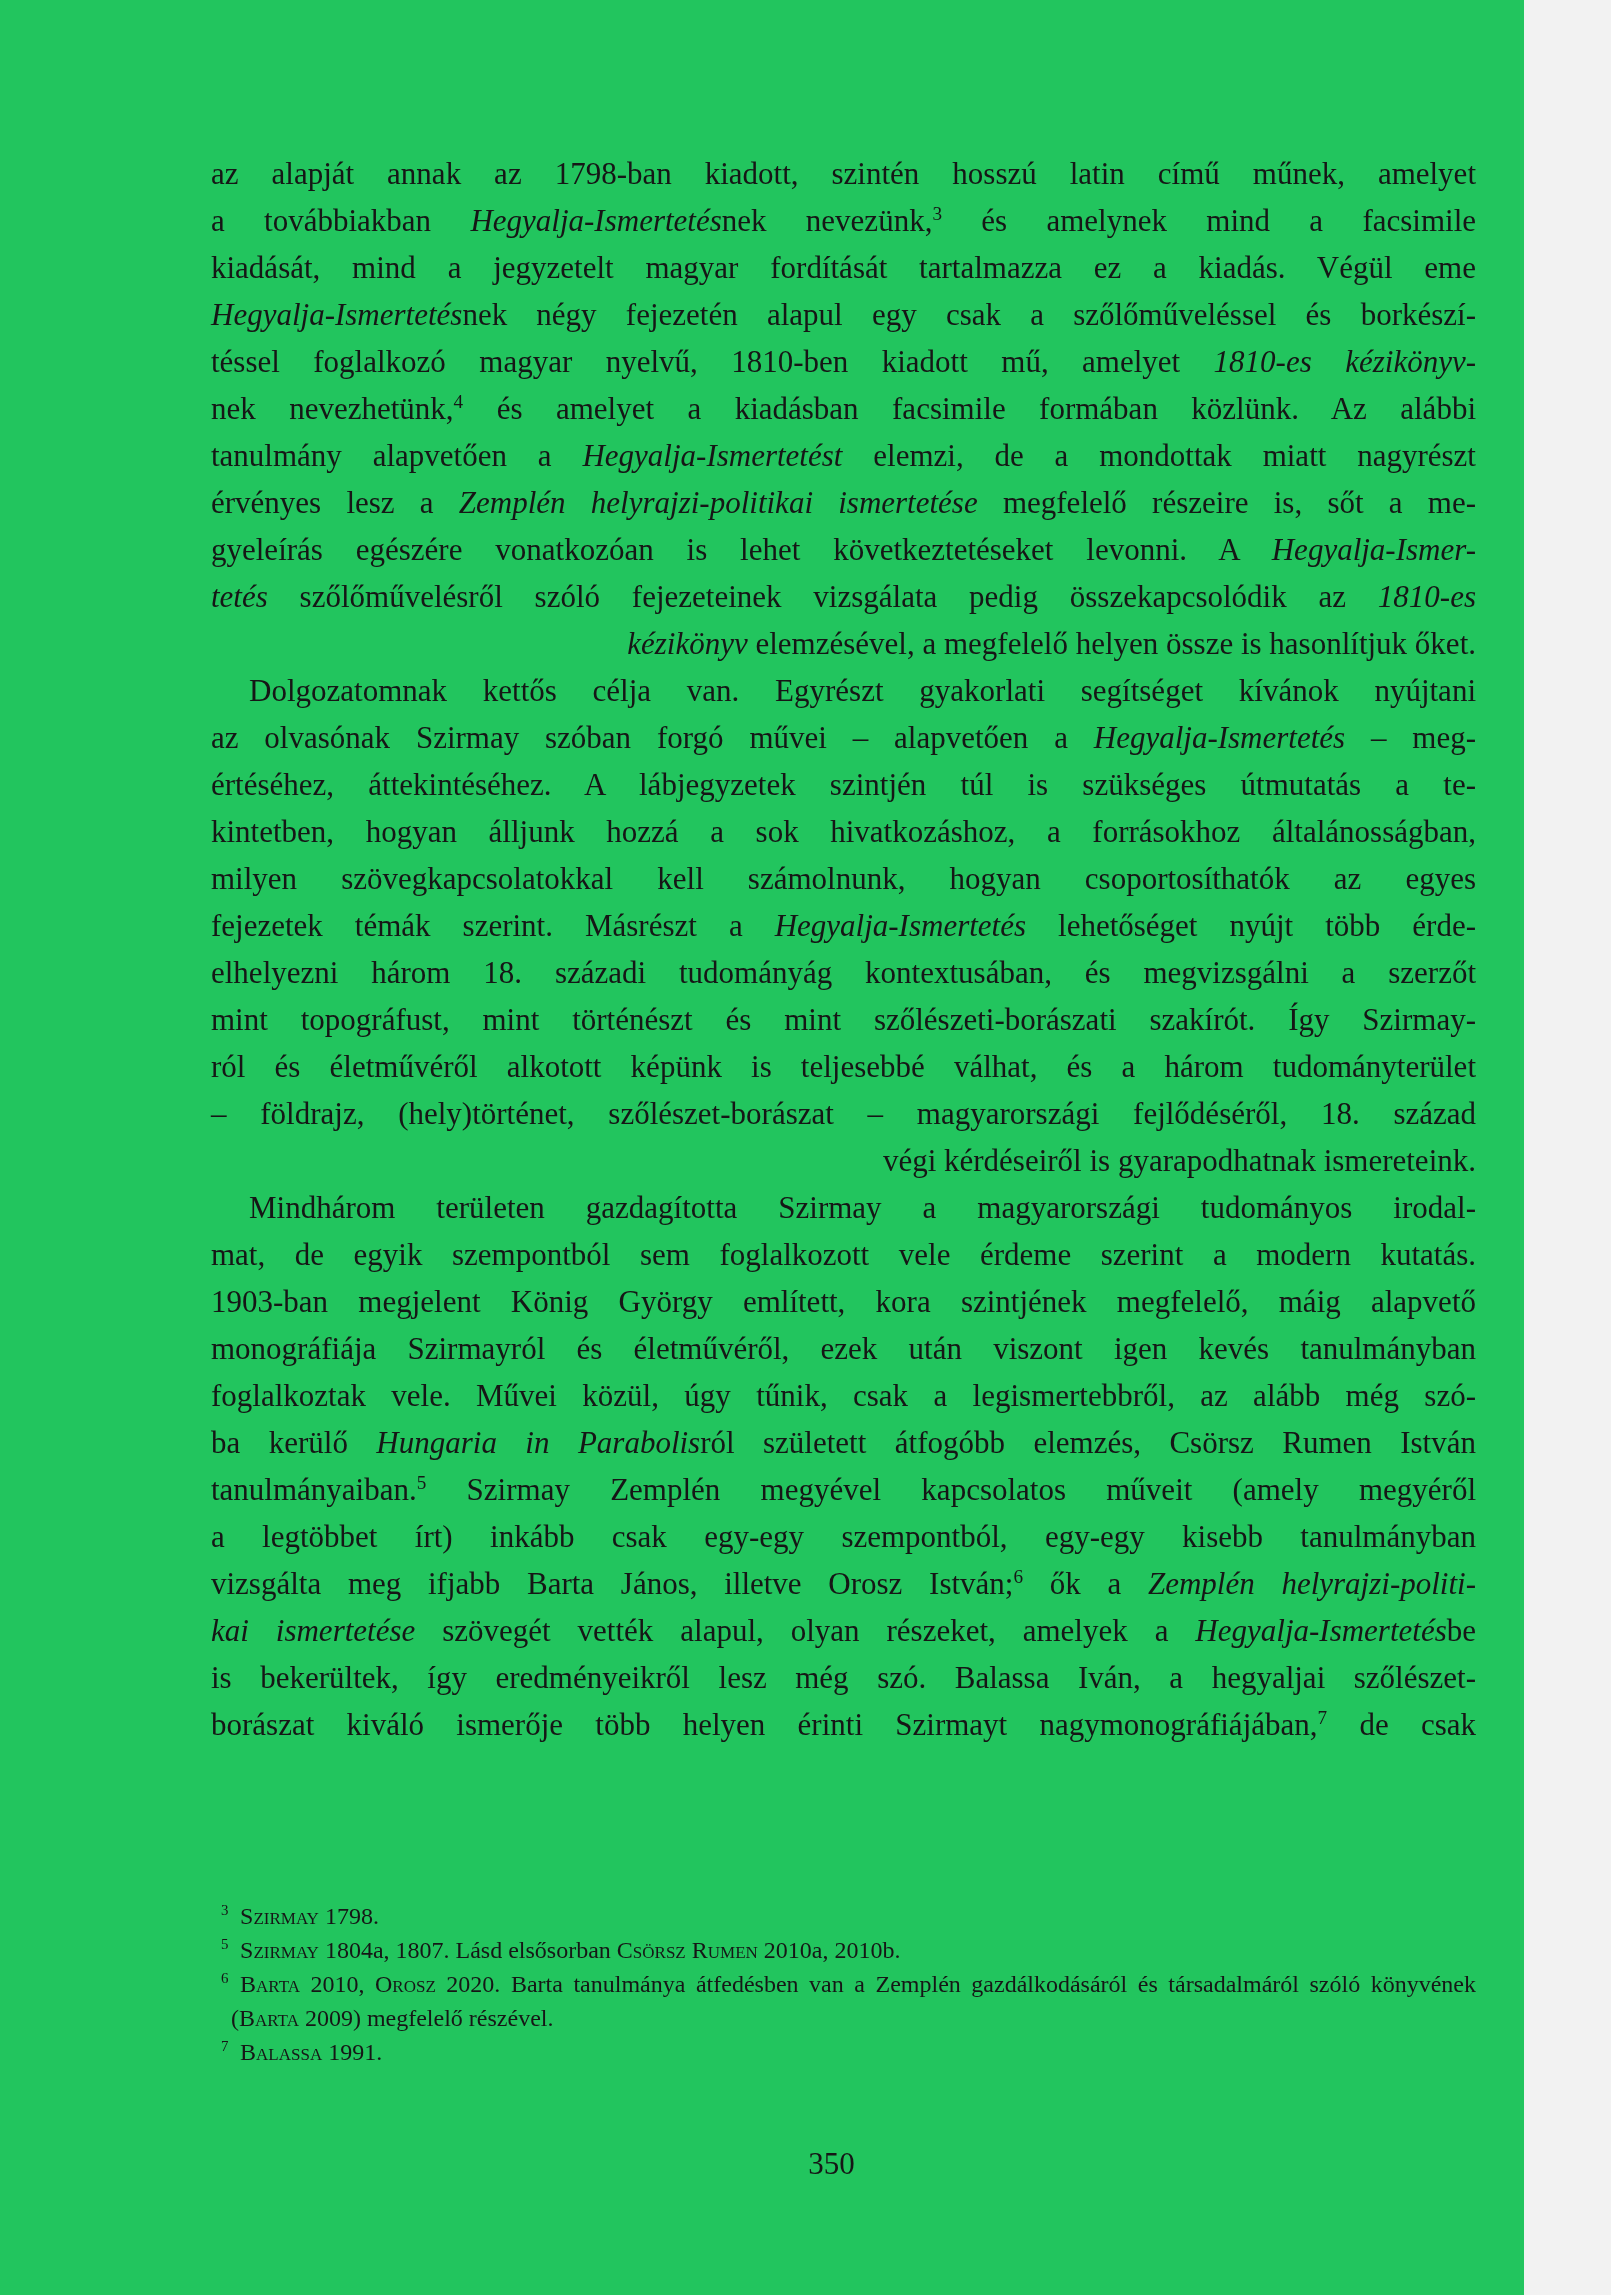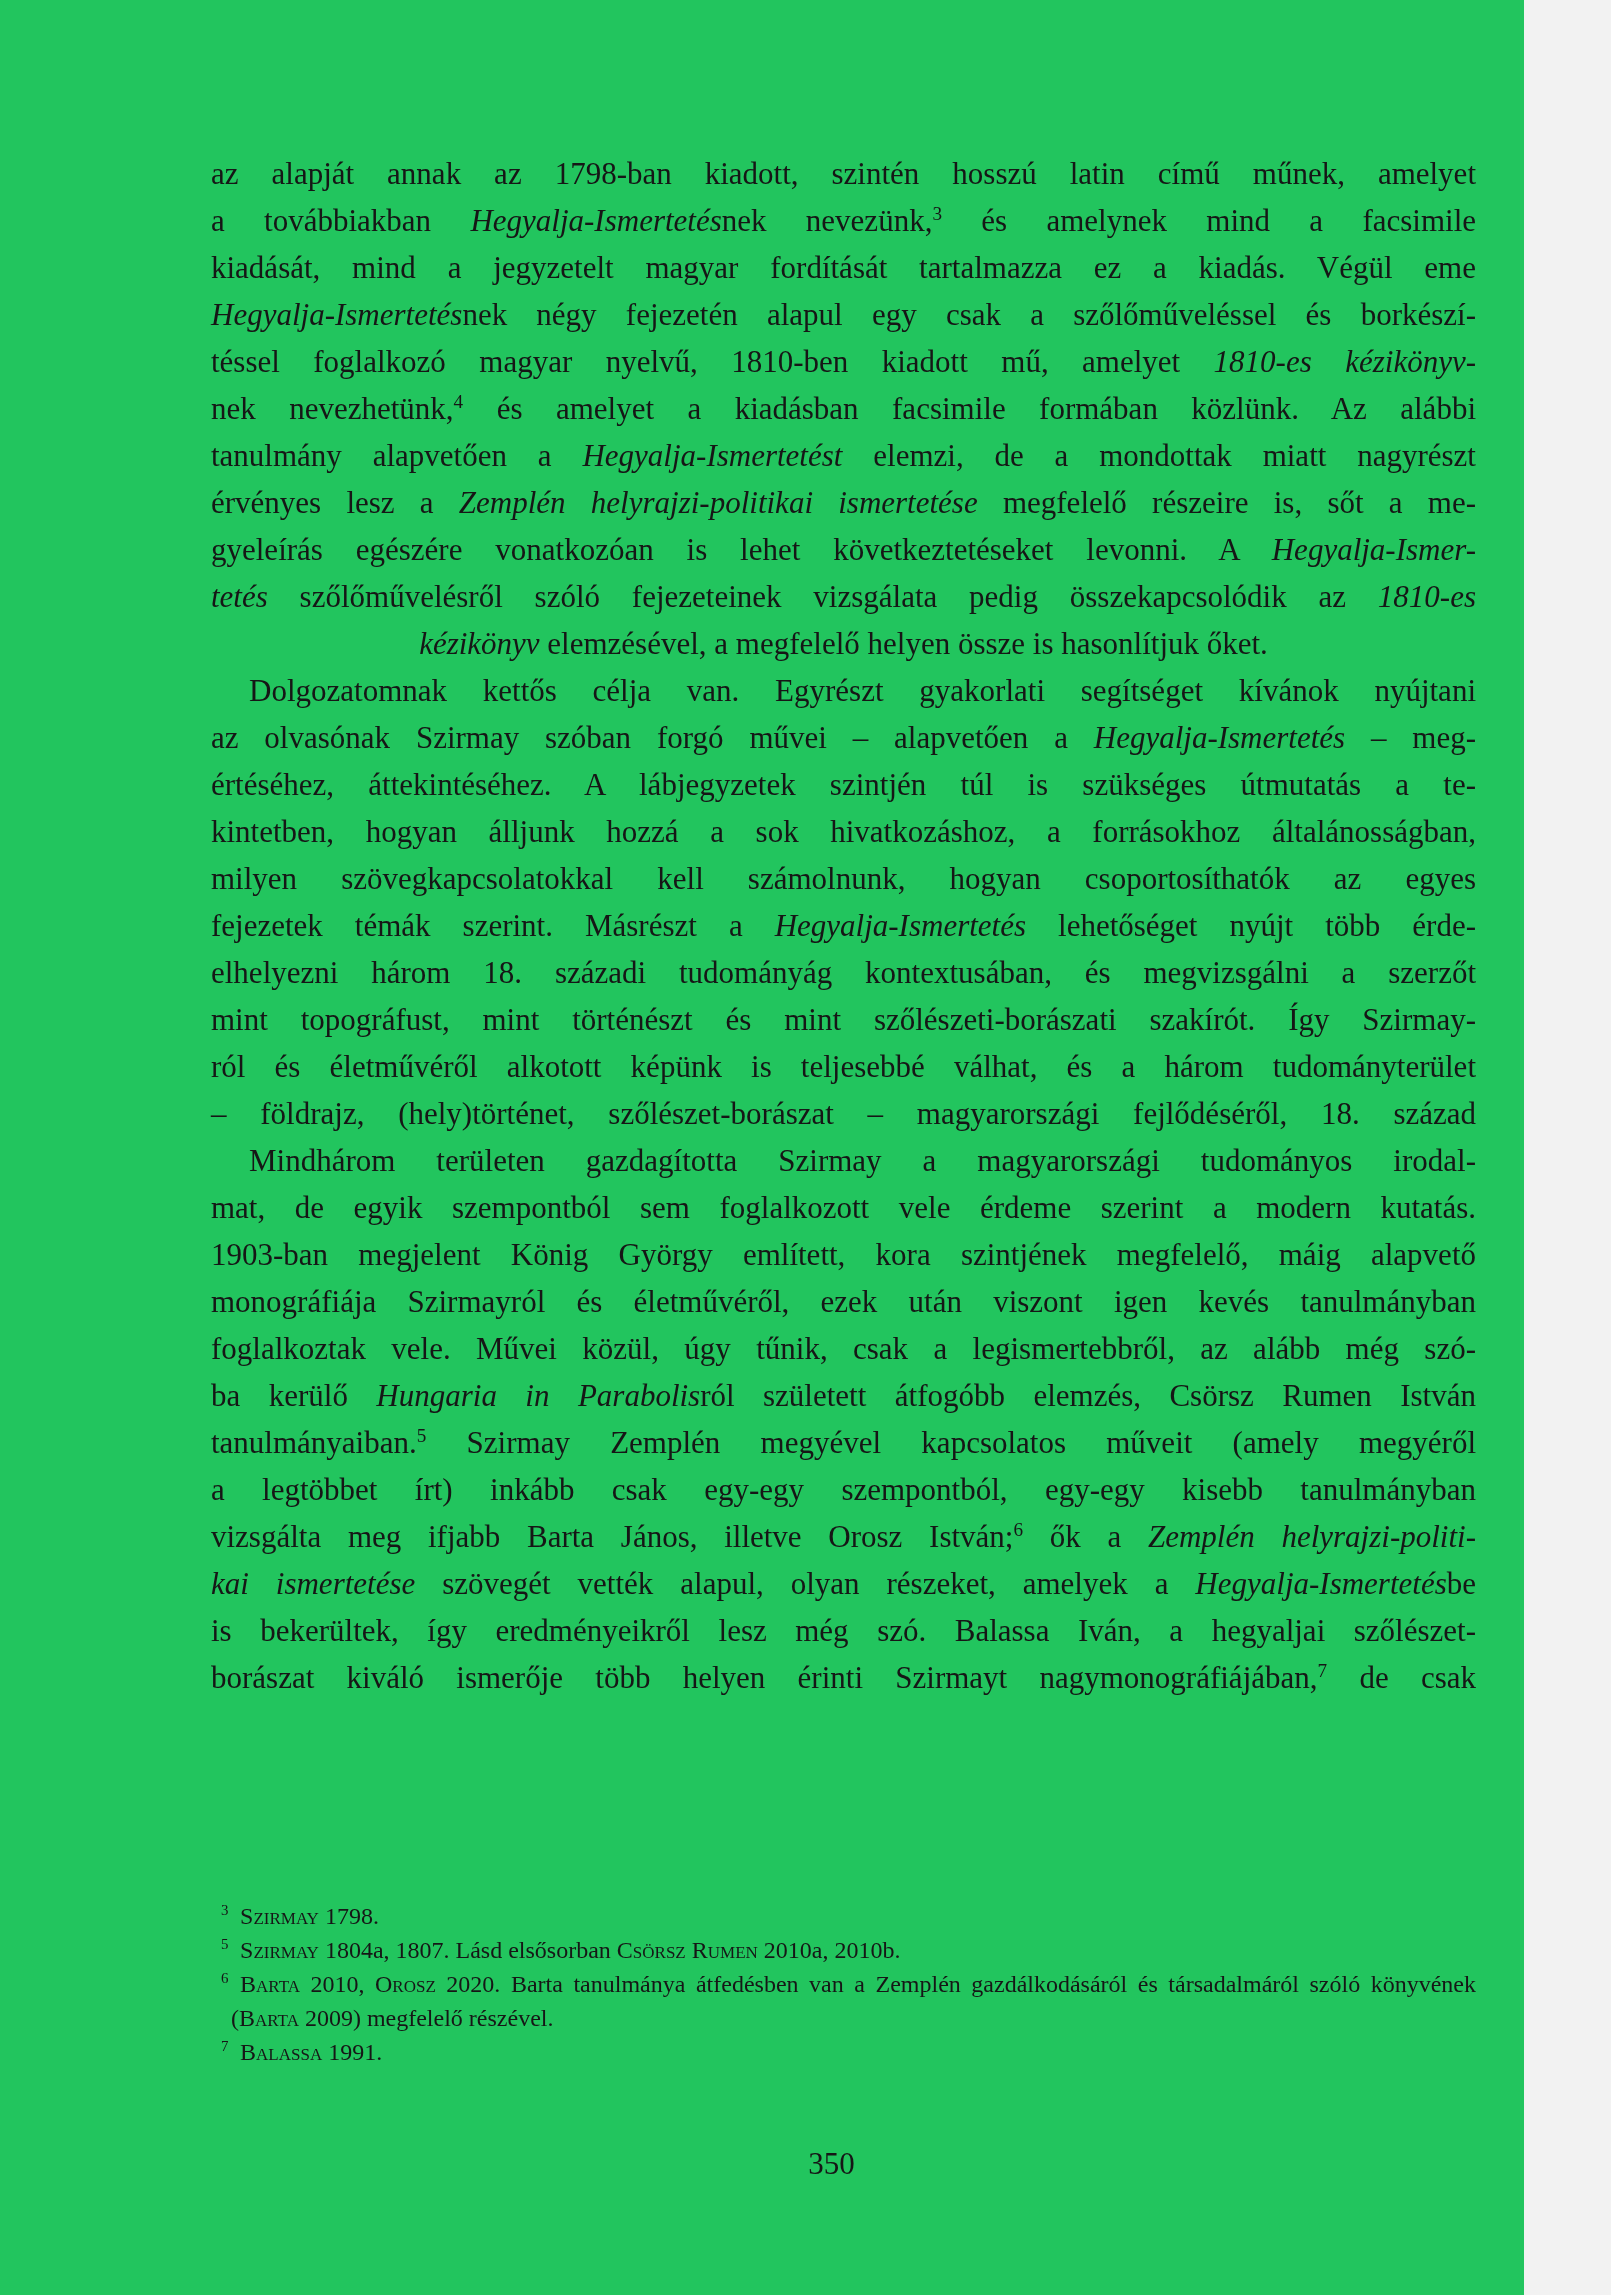--- a/index.html
+++ b/index.html
@@ -25,21 +25,21 @@
     left: 211px;
     top: 150px;
     width: 1265px;
   }
   .line {
     height: 47px;
     line-height: 47px;
     font-size: 31px;
     white-space: normal;
     overflow: visible;
-    text-align: center;
+    text-align: right;
   }
   .line.j {
     text-align: justify;
     text-align-last: justify;
   }
   .line.ind {
     text-indent: 38px;
   }
   .it { font-style: italic; }
   .sc { font-variant: small-caps; }
@@ -93,20 +93,21 @@
       <div class="line j ind"><span>Dolgozatomnak kettős célja van. Egyrészt gyakorlati segítséget kívánok nyújtani</span></div>
       <div class="line j"><span>az olvasónak Szirmay szóban forgó művei – alapvetően a </span><span class="it">Hegyalja-Ismertetés</span><span> – meg-</span></div>
       <div class="line j"><span>értéséhez, áttekintéséhez. A lábjegyzetek szintjén túl is szükséges útmutatás a te-</span></div>
       <div class="line j"><span>kintetben, hogyan álljunk hozzá a sok hivatkozáshoz, a forrásokhoz általánosságban,</span></div>
       <div class="line j"><span>milyen szövegkapcsolatokkal kell számolnunk, hogyan csoportosíthatók az egyes</span></div>
       <div class="line j"><span>fejezetek témák szerint. Másrészt a </span><span class="it">Hegyalja-Ismertetés</span><span> lehetőséget nyújt több érde-</span></div>
       <div class="line j"><span>elhelyezni három 18. századi tudományág kontextusában, és megvizsgálni a szerzőt</span></div>
       <div class="line j"><span>mint topográfust, mint történészt és mint szőlészeti-borászati szakírót. Így Szirmay-</span></div>
       <div class="line j"><span>ról és életművéről alkotott képünk is teljesebbé válhat, és a három tudományterület</span></div>
       <div class="line j"><span>– földrajz, (hely)történet, szőlészet-borászat – magyarországi fejlődéséről, 18. század</span></div>
+      <div class="line"><span>végi kérdéseiről is gyarapodhatnak ismereteink.</span></div>
       <div class="line j ind"><span>Mindhárom területen gazdagította Szirmay a magyarországi tudományos irodal-</span></div>
       <div class="line j"><span>mat, de egyik szempontból sem foglalkozott vele érdeme szerint a modern kutatás.</span></div>
       <div class="line j"><span>1903-ban megjelent König György említett, kora szintjének megfelelő, máig alapvető</span></div>
       <div class="line j"><span>monográfiája Szirmayról és életművéről, ezek után viszont igen kevés tanulmányban</span></div>
       <div class="line j"><span>foglalkoztak vele. Művei közül, úgy tűnik, csak a legismertebbről, az alább még szó-</span></div>
       <div class="line j"><span>ba kerülő </span><span class="it">Hungaria in Parabolis</span><span>ról született átfogóbb elemzés, Csörsz Rumen István</span></div>
       <div class="line j"><span>tanulmányaiban.</span><sup>5</sup><span> Szirmay Zemplén megyével kapcsolatos műveit (amely megyéről</span></div>
       <div class="line j"><span>a legtöbbet írt) inkább csak egy-egy szempontból, egy-egy kisebb tanulmányban</span></div>
       <div class="line j"><span>vizsgálta meg ifjabb Barta János, illetve Orosz István;</span><sup>6</sup><span> ők a </span><span class="it">Zemplén helyrajzi-politi-</span></div>
       <div class="line j"><span class="it">kai ismertetése</span><span> szövegét vették alapul, olyan részeket, amelyek a </span><span class="it">Hegyalja-Ismertetés</span><span>be</span></div>

